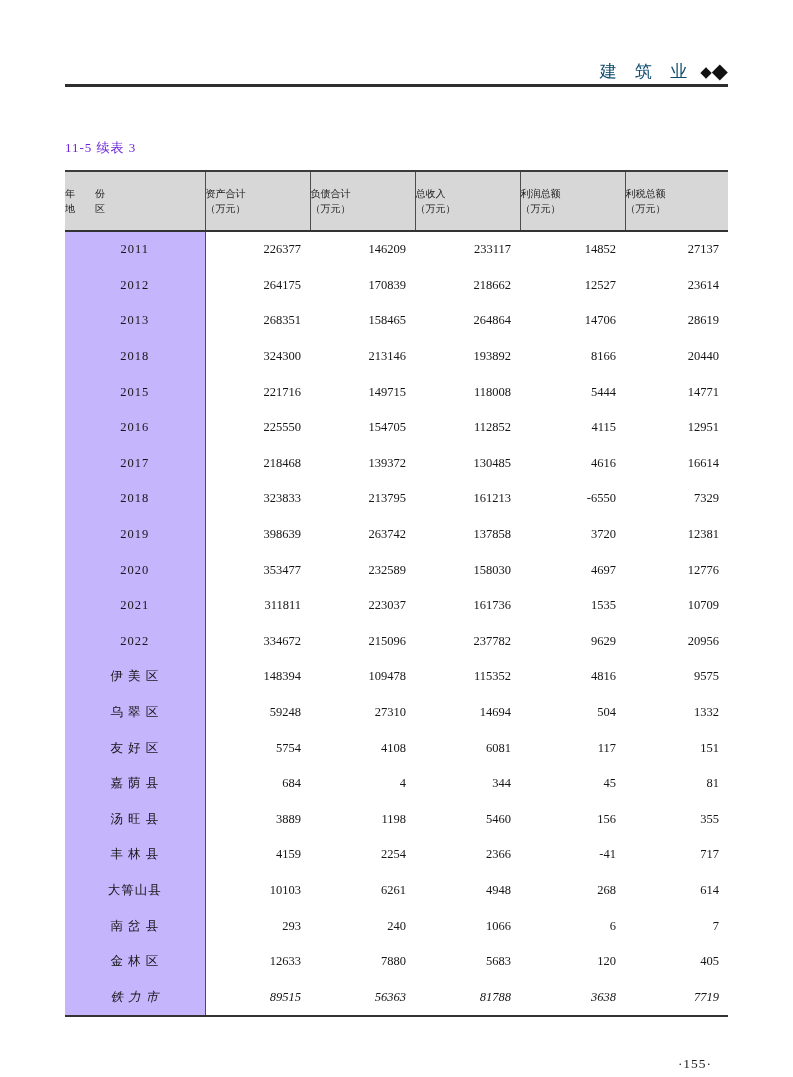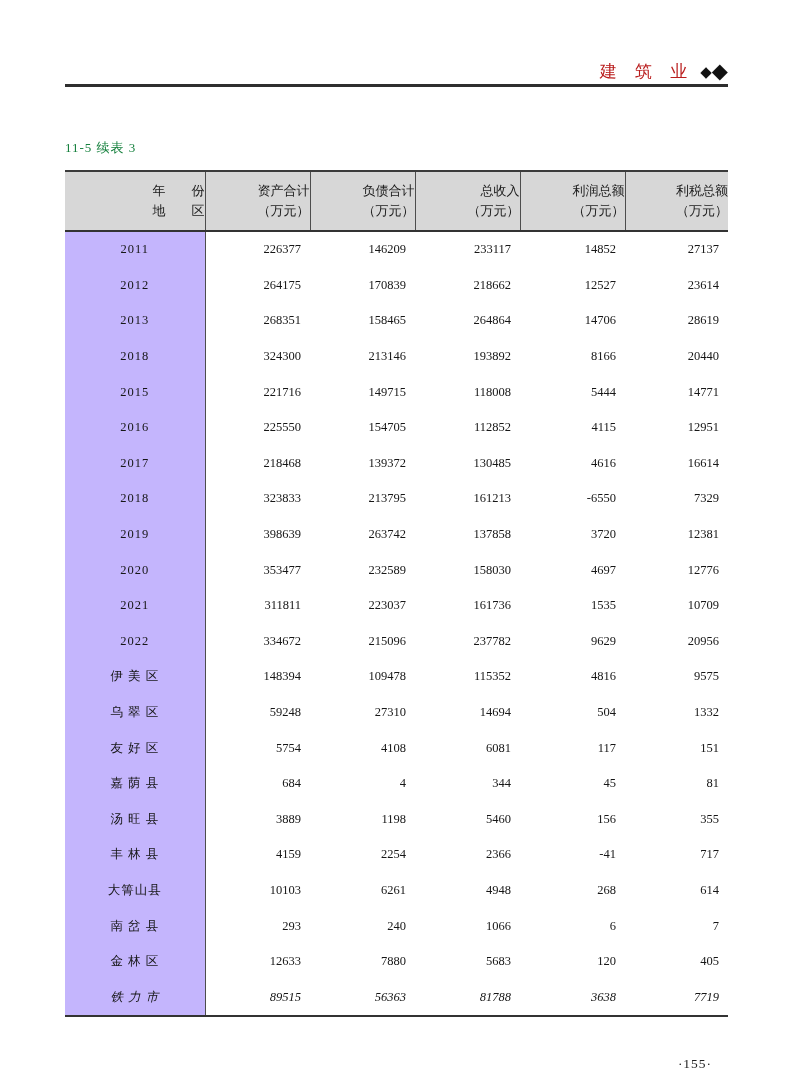--- a/index.html
+++ b/index.html
@@ -14,62 +14,62 @@
   .page { position: absolute; inset: 0; }
 
   
   .brand-row {
     position: absolute;
     left: 65px; top: 56px; width: 663px;
     display: flex; justify-content: flex-end; align-items: flex-end;
     height: 26px;
   }
   .brand-text {
-    color: #b91c1c;
+    color: #0c4a6e;
     font-size: 17px;
     letter-spacing: 7px;
     line-height: 1;
     padding-bottom: 2px;
     margin-right: 6px;
   }
   .diamond { color: #111; line-height: 1; }
   .diamond-small { font-size: 15px; padding-bottom: 2px; }
   .diamond-large { font-size: 21px; }
   .head-rule {
     position: absolute;
     left: 65px; top: 84px; width: 663px; height: 3px;
     background: #2e2e2e;
   }
 
   
   .table-title {
     position: absolute;
     left: 65px; top: 139px;
     font-size: 13px;
-    color: #15803d;
+    color: #6d28d9;
     letter-spacing: 1px;
   }
 
   
   .stat-table {
     position: absolute;
     left: 65px; top: 170px;
     width: 663px;
     border-collapse: collapse;
     table-layout: fixed;
   }
   .stat-table thead th {
     background: #d7d7d7;
     border-top: 2px solid #3b3b3b;
     border-bottom: 2px solid #333333;
     height: 58px;
     vertical-align: middle;
-    text-align: right;
+    text-align: left;
     font-weight: normal;
-    font-size: 13px;
+    font-size: 10px;
     color: #1a1a1a;
     line-height: 1.55;
     padding: 0;
   }
   .stat-table thead th + th { border-left: 1px solid #4d4d4d; }
   .stat-table tbody td {
     height: 35.6px;
     vertical-align: middle;
     font-size: 12.5px;
     color: #161616;

